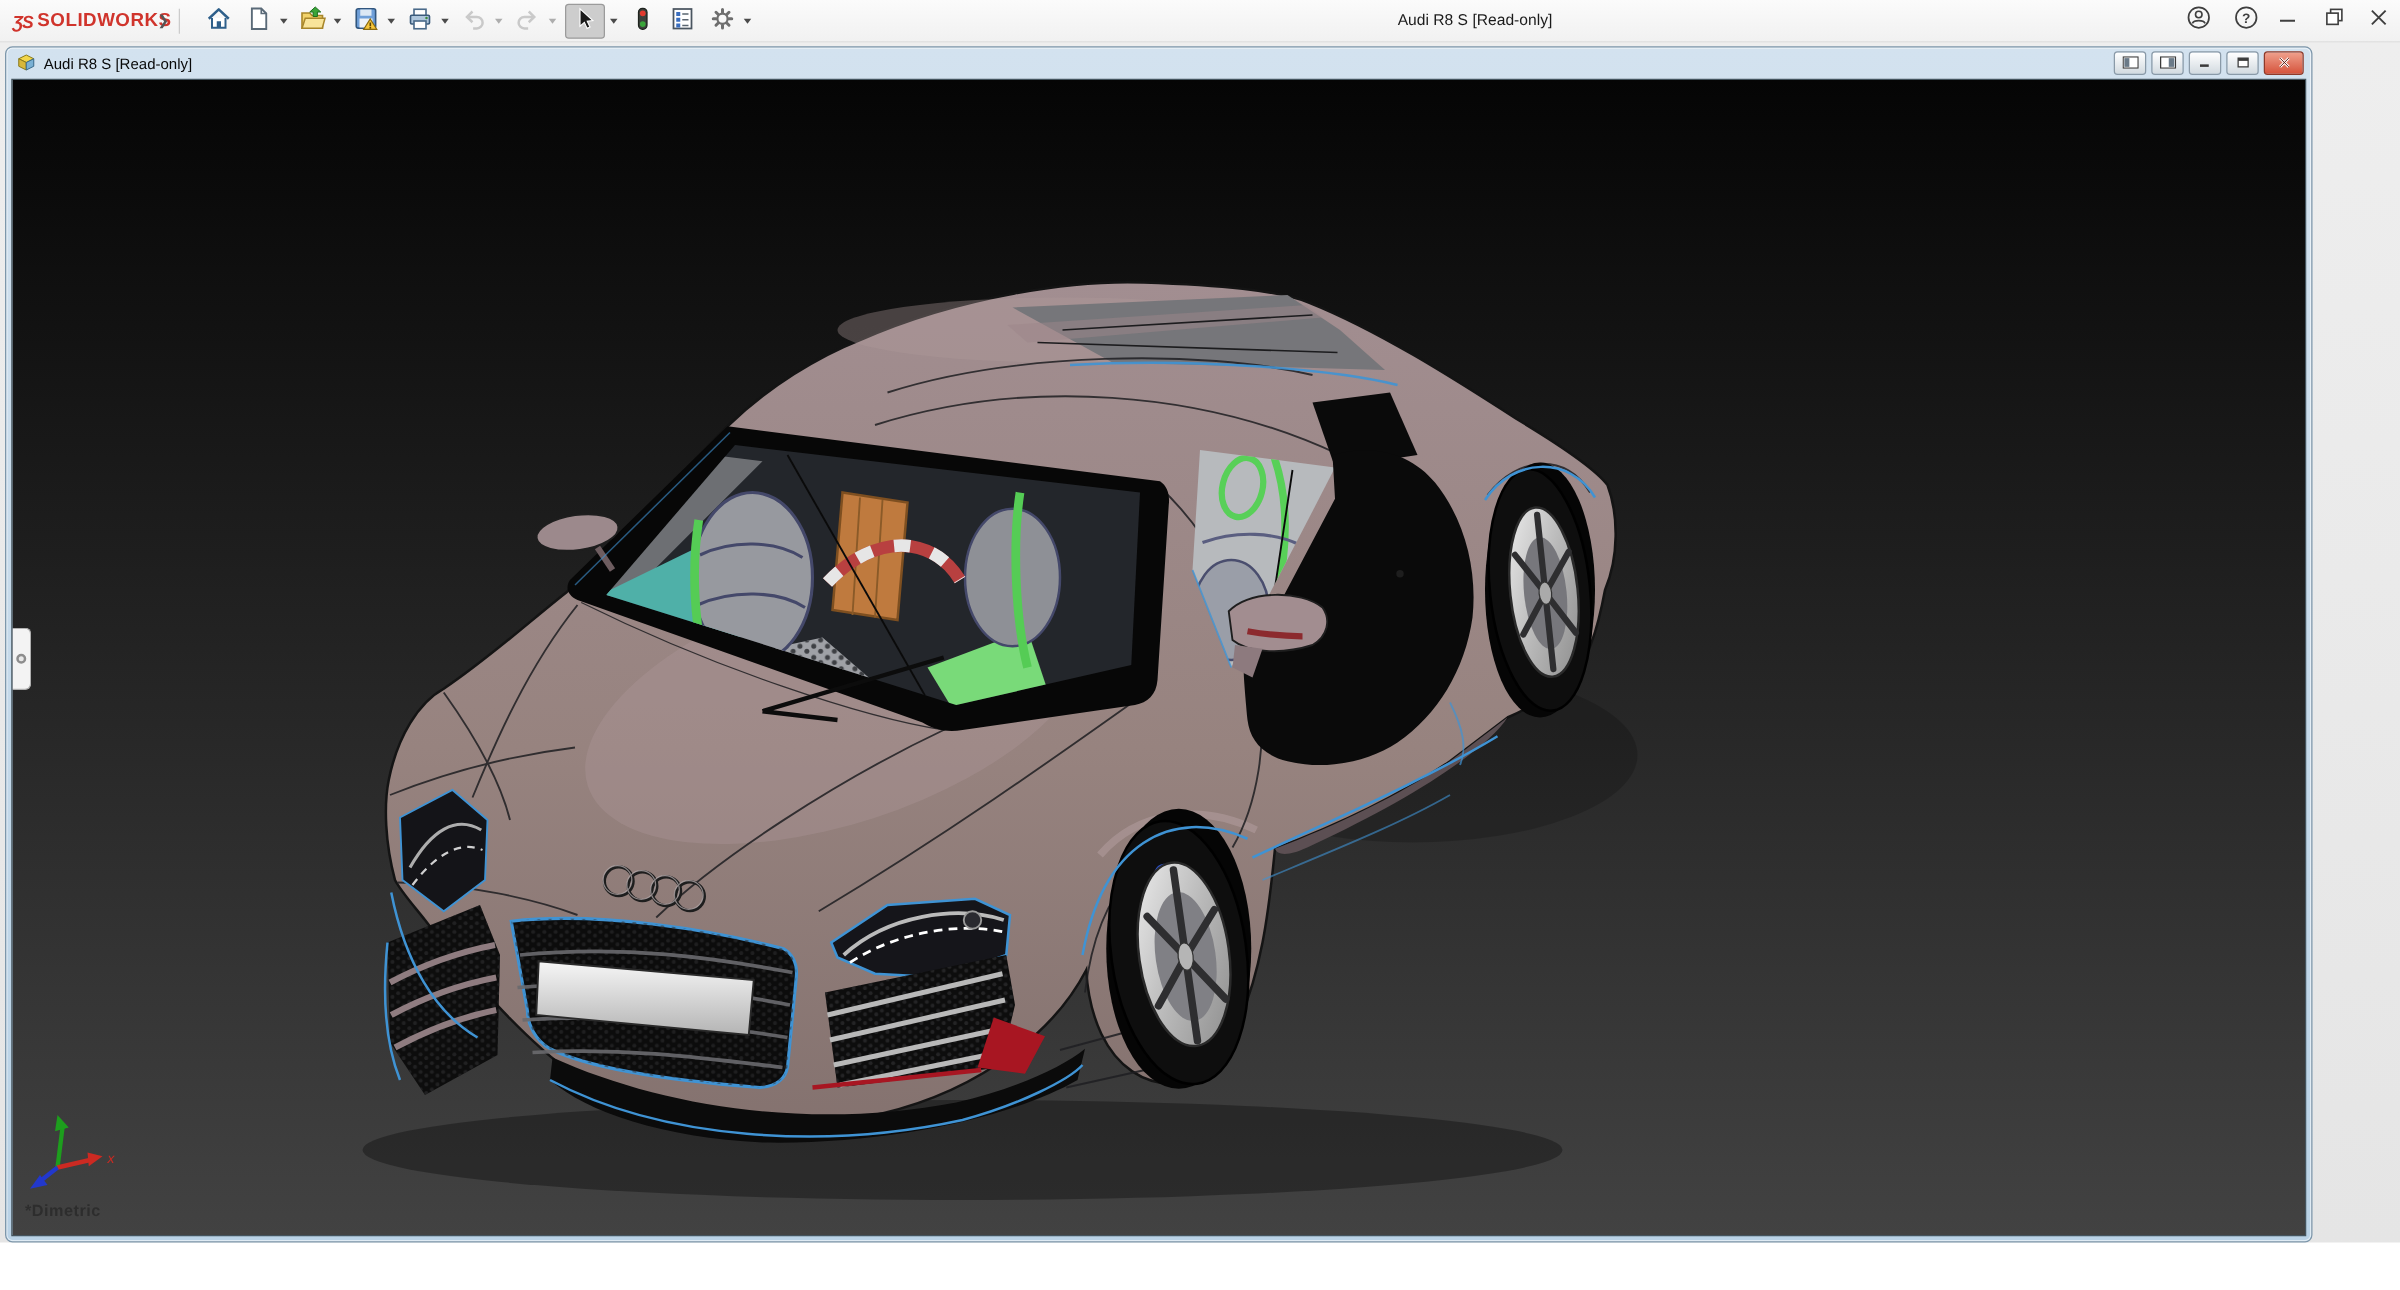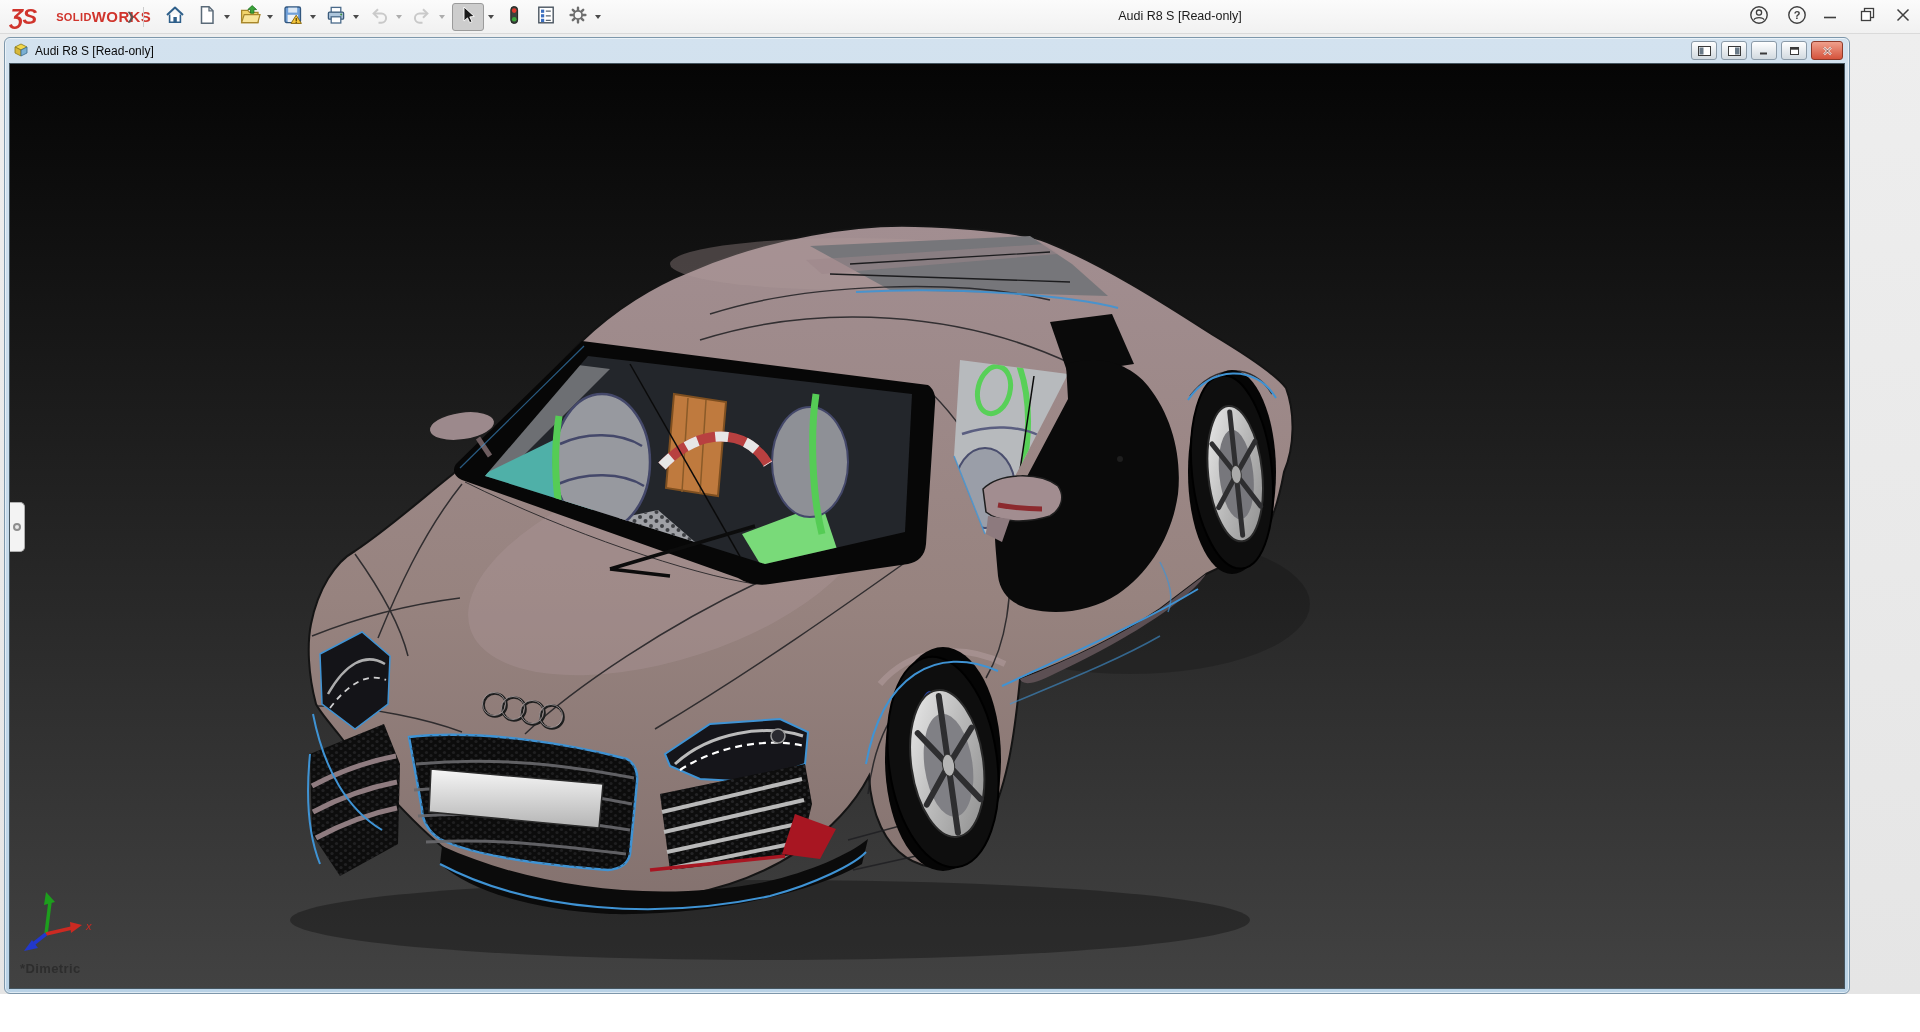--- a/index.html
+++ b/index.html
@@ -3,22 +3,22 @@
 <meta charset="utf-8">
 <style>
   * { margin:0; padding:0; box-sizing:border-box; }
   html,body { width:1920px; height:1032px; background:#ffffff; font-family:"Liberation Sans",sans-serif; overflow:hidden; }
   body { position:relative; }
 
   
   .app-titlebar { position:absolute; left:0; top:0; width:1920px; height:34px;
     background:linear-gradient(#fbfbfb,#f1f1f1); border-bottom:1px solid #dadada; z-index:5; }
   .logo { position:absolute; left:10px; top:0; height:33px; display:flex; align-items:center; }
-  .logo-mark { color:#d0342c; font-weight:bold; font-style:italic; font-size:22px; margin-right:20px; letter-spacing:-1px; }
-  .logo-solid { color:#d0342c; font-weight:bold; font-size:11px; letter-spacing:.4px; }
+  .logo-mark { color:#d0342c; font-weight:bold; font-style:italic; font-size:14px; margin-right:4px; letter-spacing:-1px; }
+  .logo-solid { color:#d0342c; font-weight:bold; font-size:15px; letter-spacing:.4px; }
   .logo-works { color:#d0342c; font-weight:bold; font-size:15px; letter-spacing:.4px; }
   .logo-expand { position:absolute; left:126px; top:10px; width:10px; height:14px; color:#555; font-size:11px; }
   .tb-sep { position:absolute; left:143px; top:7px; width:1px; height:20px; background:#cccccc; }
 
   .toolbar { position:absolute; left:162px; top:3px; height:28px; display:flex; align-items:center; }
   .tb-btn { width:26px; height:28px; display:flex; align-items:center; justify-content:center; border-radius:3px; }
   .tb-dd { width:13px; height:28px; display:flex; align-items:center; justify-content:center; margin-right:4px; }
   .tb-gap { width:6px; }
   .tb-disabled { opacity:.42; filter:grayscale(1); }
   .tb-active { background:#cdcdcd; border:1px solid #9b9b9b; width:32px; }

